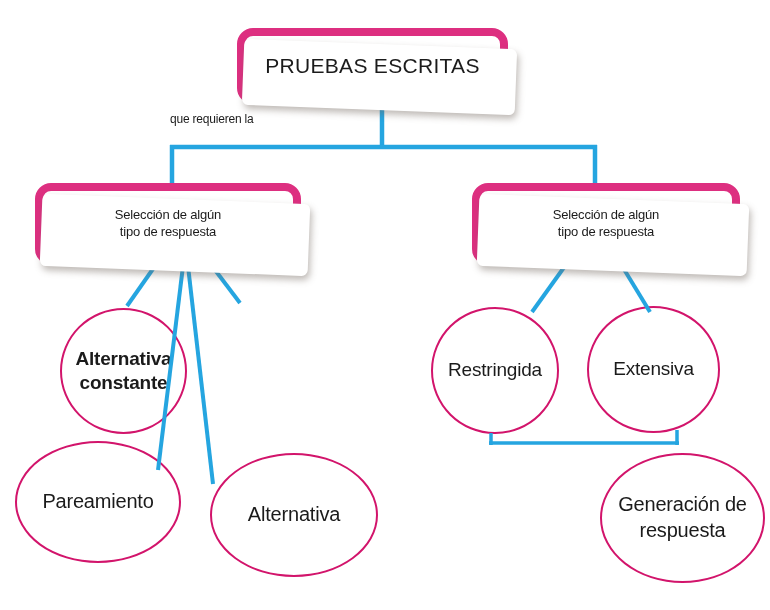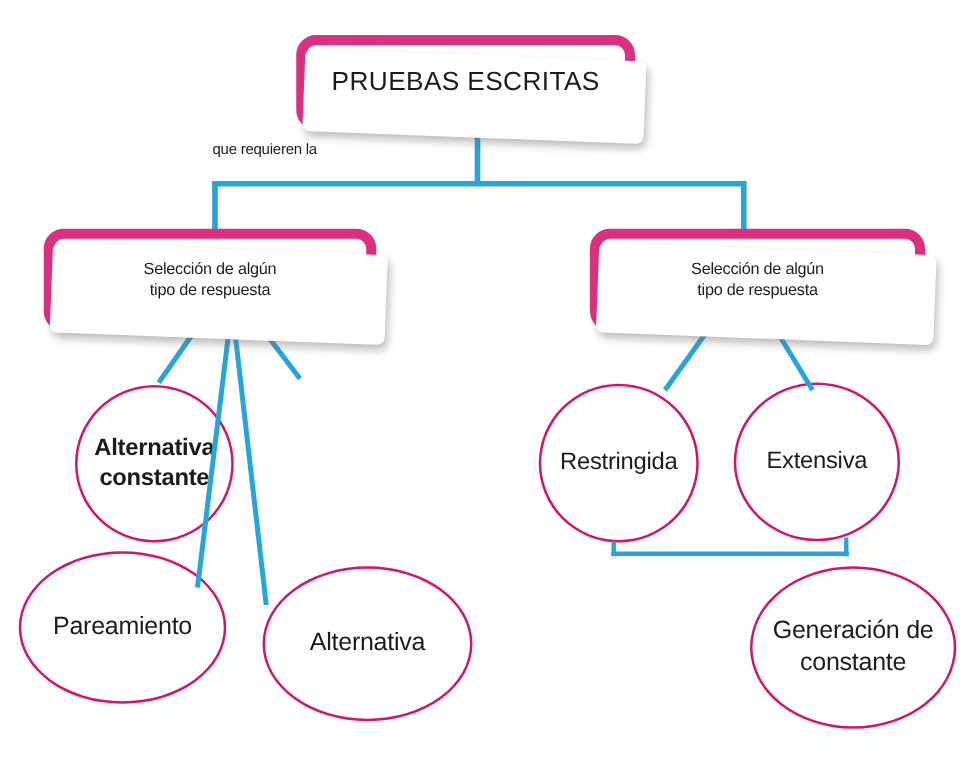--- a/index.html
+++ b/index.html
@@ -96,16 +96,16 @@
     <span class="label">Alternativa</span>
   </div>
   <div class="node ellipse" id="n-restringida">
     <span class="label">Restringida</span>
   </div>
   <div class="node ellipse" id="n-extensiva">
     <span class="label">Extensiva</span>
   </div>
   <div class="node ellipse ellipse-wide" id="n-generacion">
     <span class="label">Generación de
-constante</span>
+respuesta</span>
   </div>
 
 </div>
 
 </body></html>

